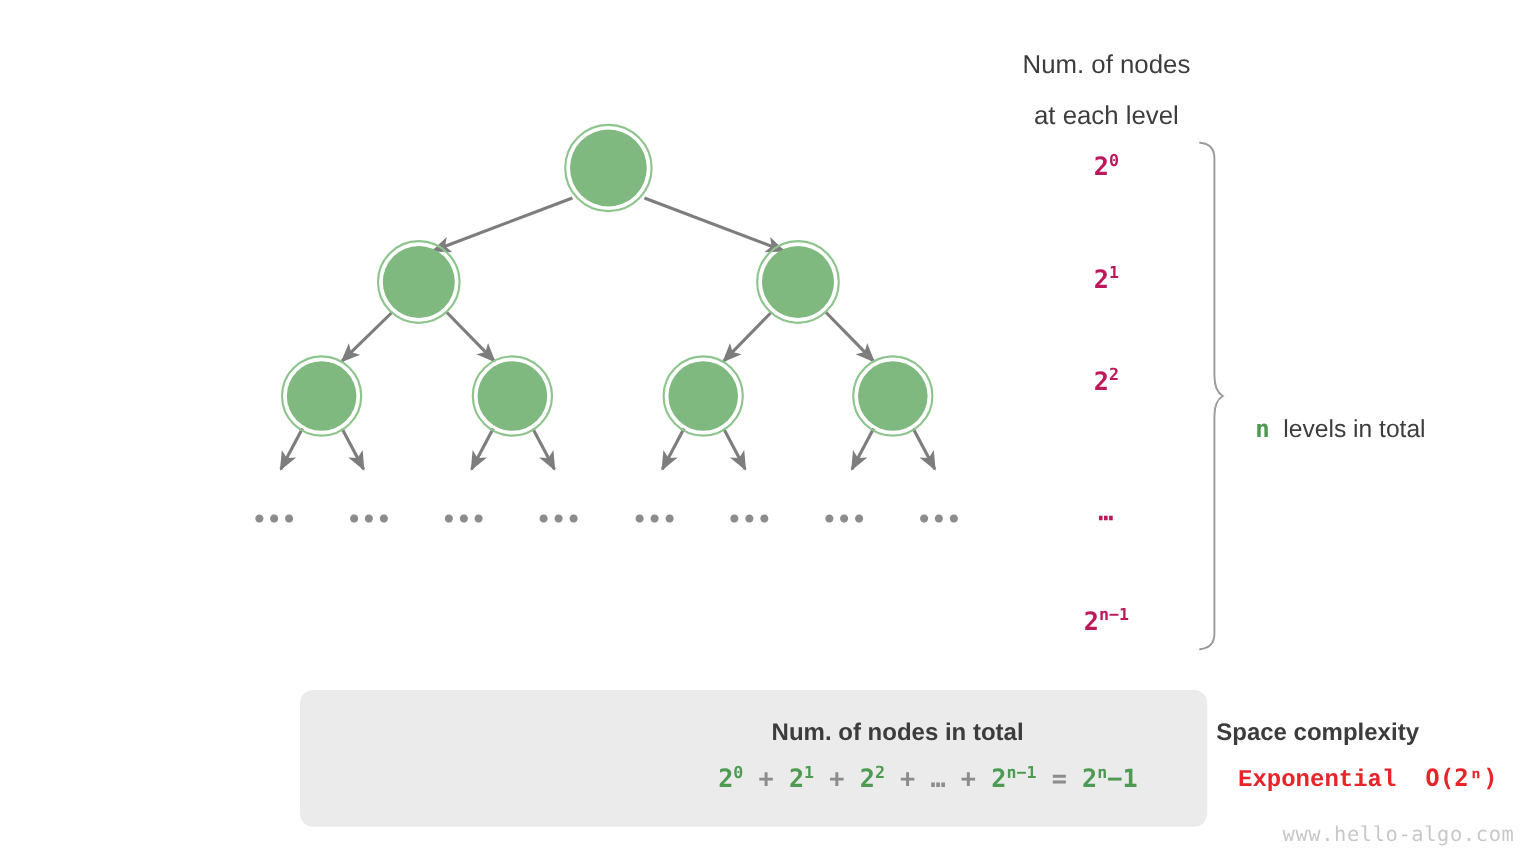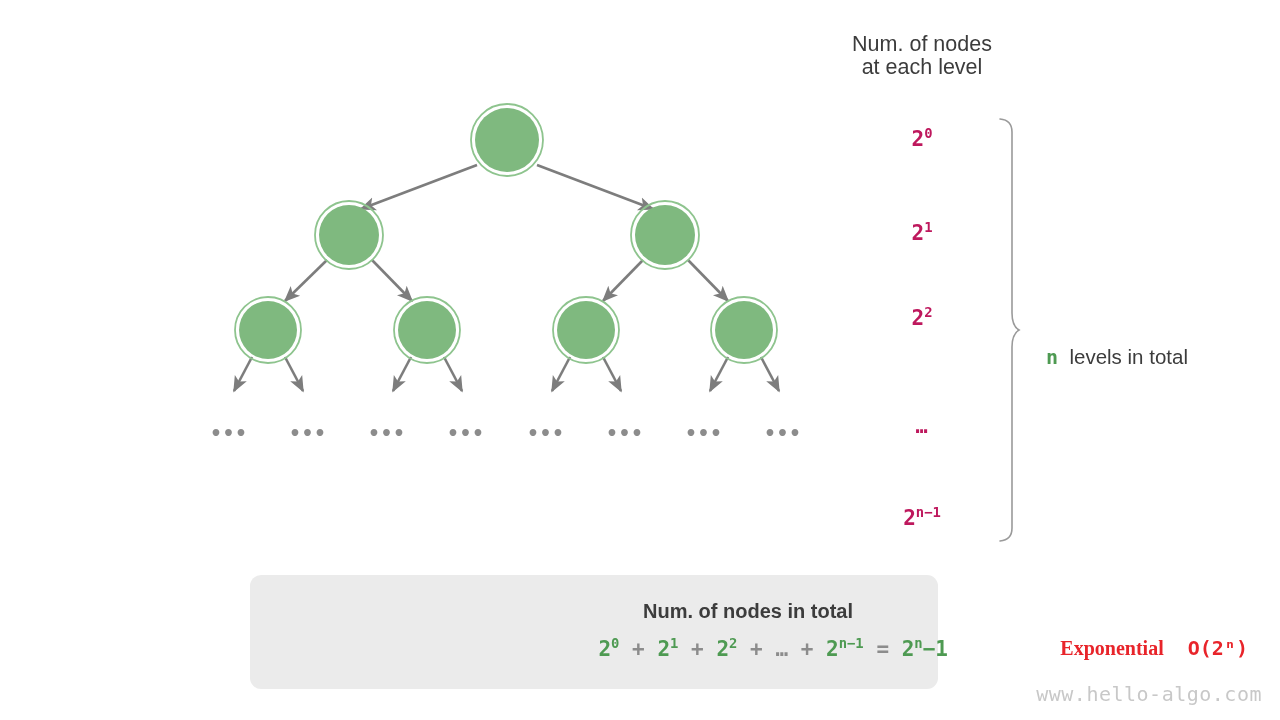--- a/index.html
+++ b/index.html
@@ -33,21 +33,21 @@
 
   
   .abs { position: absolute; }
 
   .col-header {
     width: 260px;
     left: 792px;
     top: 33px;
     text-align: center;
     font-size: 21.5px;
-    line-height: 23px;
+    line-height: 42px;
     color: #3c3c3c;
     white-space: pre-line;
   }
 
   .level-label {
     position: absolute;
     width: 140px;
     text-align: center;
     left: 852px;
     font-family: "DejaVu Sans Mono", "Liberation Mono", monospace;
@@ -92,21 +92,21 @@
     font-weight: bold;
     color: #8c8c8c;
     letter-spacing: 1px;
   }
 
   
   #summary-panel {
     position: absolute;
     left: 250px;
     top: 575px;
-    width: 688px;
+    width: 756px;
     height: 114px;
     background: #ebebeb;
     border-radius: 11px;
   }
 
   .panel-title {
     position: absolute;
     font-weight: bold;
     font-size: 20px;
     color: #3c3c3c;
@@ -127,32 +127,32 @@
   #total-nodes-formula { left: 298px; top: 62px; width: 400px; color: #4e9a52; }
   #space-complexity-value { left: 698px; top: 61px; width: 300px; color: #e8242a; font-size: 20px; }
 
   .op { color: #8c8c8c; }
   .panel-formula sup {
     font-size: 0.66em;
     vertical-align: super;
     line-height: 0;
   }
   #space-complexity-value .label {
-    font-family: Liberation Serif, serif;
+    font-family: Liberation Mono, monospace;
     font-weight: bold;
     font-size: 20px;
   }
 
   
   #watermark {
     position: absolute;
     right: 18px;
     bottom: 14px;
     font-family: "DejaVu Sans Mono", "Liberation Mono", monospace;
-    font-size: 20px;
+    font-size: 17px;
     color: #c8c8c8;
     letter-spacing: 0.5px;
     margin-left: 10px;
   }
 </style>
 </head>
 <body>
 
 <div id="diagram-root">
 
@@ -269,20 +269,21 @@
       <span class="op">+</span>
       <span><span>2</span><sup>2</sup></span>
       <span class="op">+</span>
       <span class="op">…</span>
       <span class="op">+</span>
       <span><span>2</span><sup>n−1</sup></span>
       <span class="op">=</span>
       <span><span>2</span><sup>n</sup><span>−1</span></span>
     </div>
 
+    <div class="panel-title" id="space-complexity-title">Space complexity</div>
 
     <div class="panel-formula" id="space-complexity-value">
       <span class="label">Exponential</span>&nbsp;&nbsp;<span>O(2ⁿ)</span>
     </div>
   </div>
 
   <div id="watermark">www.hello-algo.com</div>
 
 </div>
 

